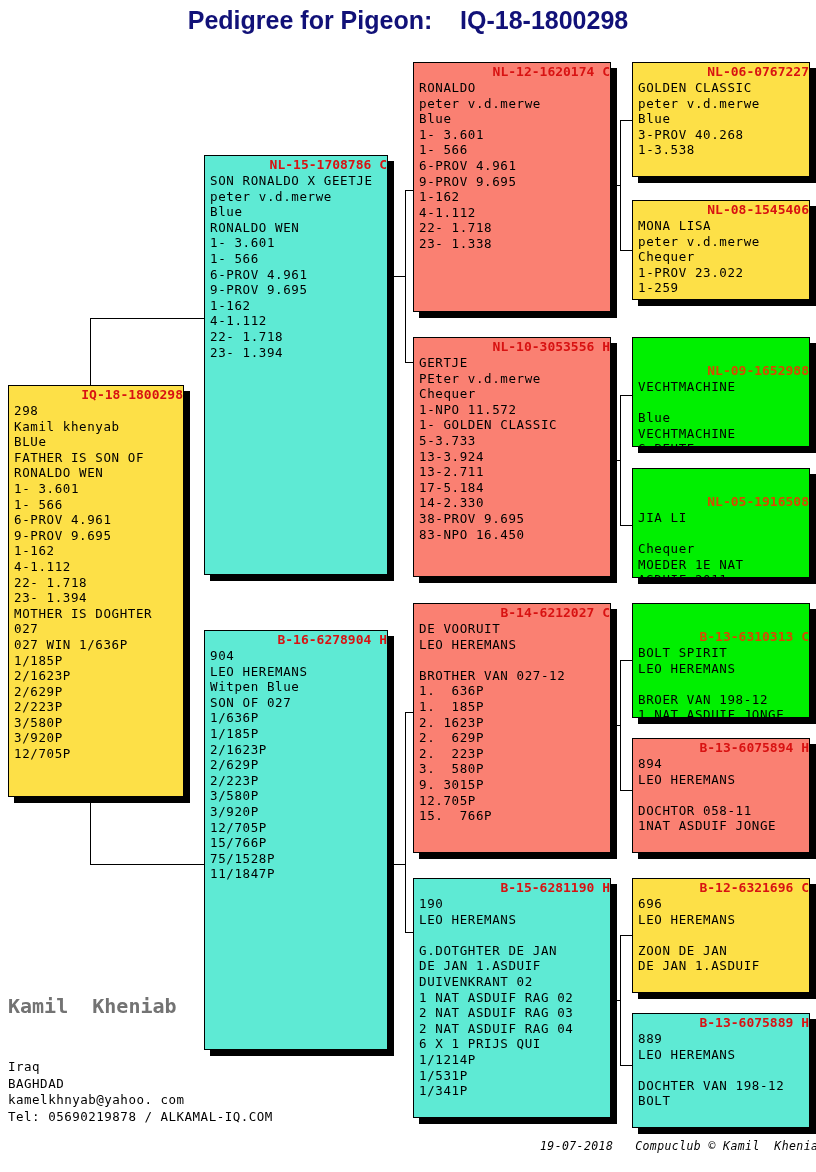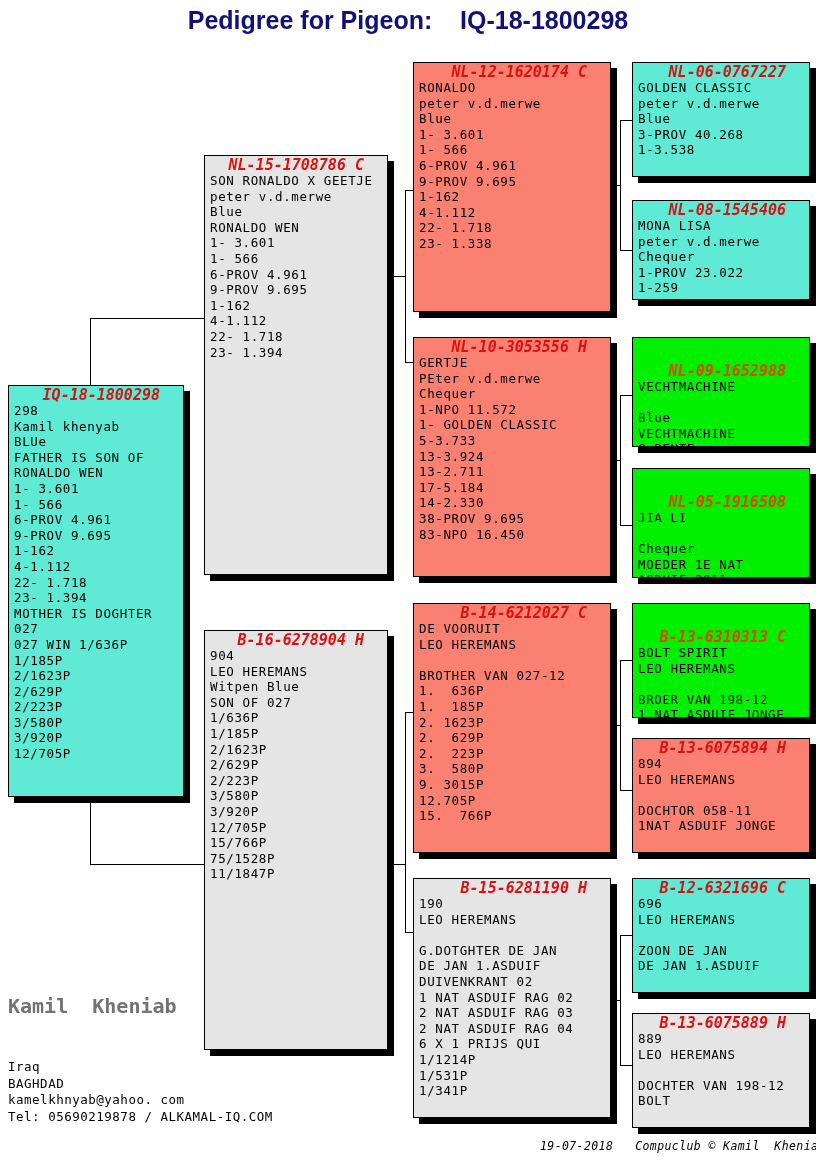--- a/index.html
+++ b/index.html
@@ -20,32 +20,32 @@
   
   .box{
     position:absolute;box-sizing:border-box;
     border:1px solid #000;
     box-shadow:6px 6px 0 0 #000;
     overflow:hidden;
   }
   .box .hdr{
     display:block;text-align:right;
     font-family:"DejaVu Sans Mono","Liberation Mono",monospace;
-    font-size:15px;font-weight:bold;font-style:italic;
+    font-size:13px;font-weight:bold;
     color:#d81212;white-space:pre;
-    padding:1px 23px 0 0;line-height:16px;
+    padding:1px 0 0 0;line-height:16px;
   }
   .box .body{
     display:block;padding:0 16px 0 5px;
     font-family:"DejaVu Sans Mono","Liberation Mono",monospace;
     font-size:12.5px;line-height:15.6px;color:#000;
     white-space:pre;letter-spacing:0.6px;
   }
-  .bg-white{background:#5eead4;}
-  .bg-cyan{background:#e5e5e5;}
+  .bg-white{background:#fde047;}
+  .bg-cyan{background:#5eead4;}
   .bg-red{background:#fa8072;}
   .bg-green{background:#00f000;}
   .bg-green .hdr{color:#d84800;margin-top:24px;}
 
   
   .ln{position:absolute;background:#000;}
   .lnh{height:1px;}
   .lnv{width:1px;}
 
   

